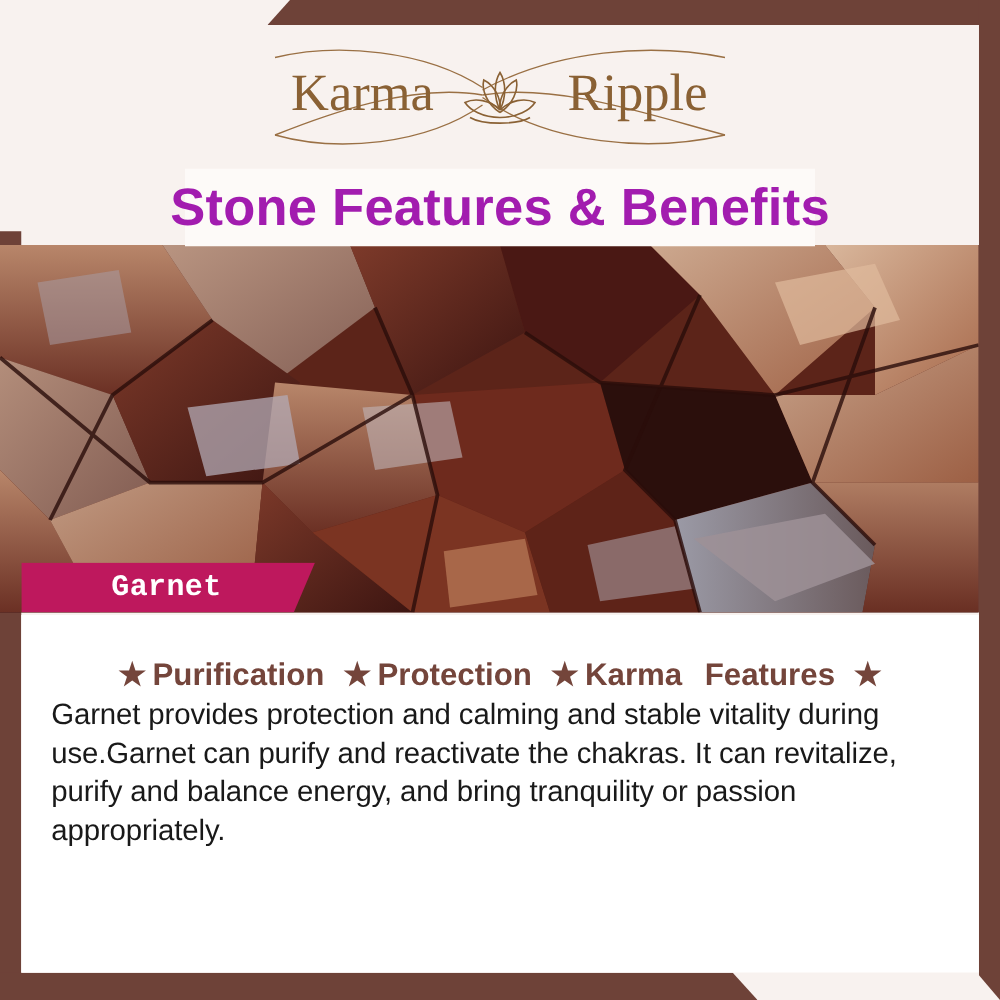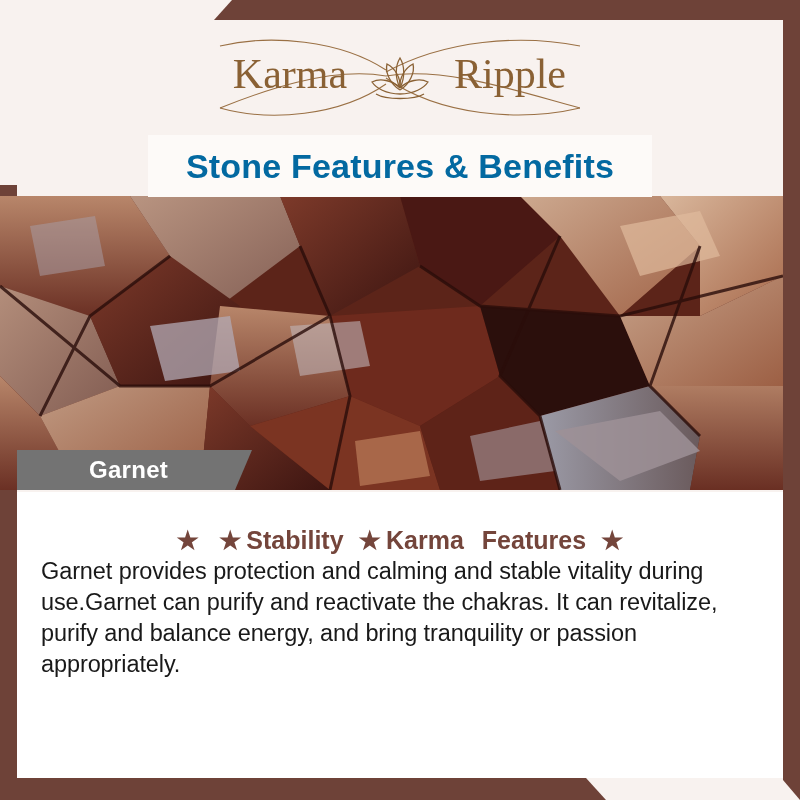--- a/index.html
+++ b/index.html
@@ -79,22 +79,22 @@
     left: 148px;
     width: 504px;
     height: 62px;
     background: #fdfaf8;
     display: flex;
     align-items: center;
     justify-content: center;
     z-index: 4;
   }
   .title-text {
-    color: #0369a1;
-    font-size: 34px;
+    color: #a21caf;
+    font-size: 42px;
     font-weight: bold;
     letter-spacing: 0.2px;
     white-space: nowrap;
   }
 
   
   .photo {
     position: absolute;
     top: 196px;
     left: 0;
@@ -106,25 +106,26 @@
   }
   .photo svg { display: block; }
 
   
   .name-banner {
     position: absolute;
     top: 450px;
     left: 17px;
     height: 40px;
     width: 235px;
-    background: #737373;
+    background: #be185d;
     clip-path: polygon(0 0, 235px 0, 218px 40px, 0 40px);
     display: flex;
     align-items: center;
     z-index: 3;
+    font-family: Liberation Mono, monospace;
   }
   .name-text {
     color: #ffffff;
     font-size: 24px;
     font-weight: bold;
     padding-left: 72px;
     letter-spacing: 0.3px;
   }
 
   
@@ -283,24 +284,25 @@
 
   <div class="name-banner">
     <span class="name-text">Garnet</span>
   </div>
 
   <div class="content-card">
 
     <div class="features-row">
       <span class="feature">
         <span class="star">★</span>
+        <span>Purification</span>
       </span>
       <span class="feature">
         <span class="star">★</span>
-        <span>Stability</span>
+        <span>Protection</span>
       </span>
       <span class="feature">
         <span class="star">★</span>
         <span>Karma</span>
       </span>
       <span class="feature no-star">
         <span>Features</span>
       </span>
       <span class="feature tight-star">
         <span class="star">★</span>

